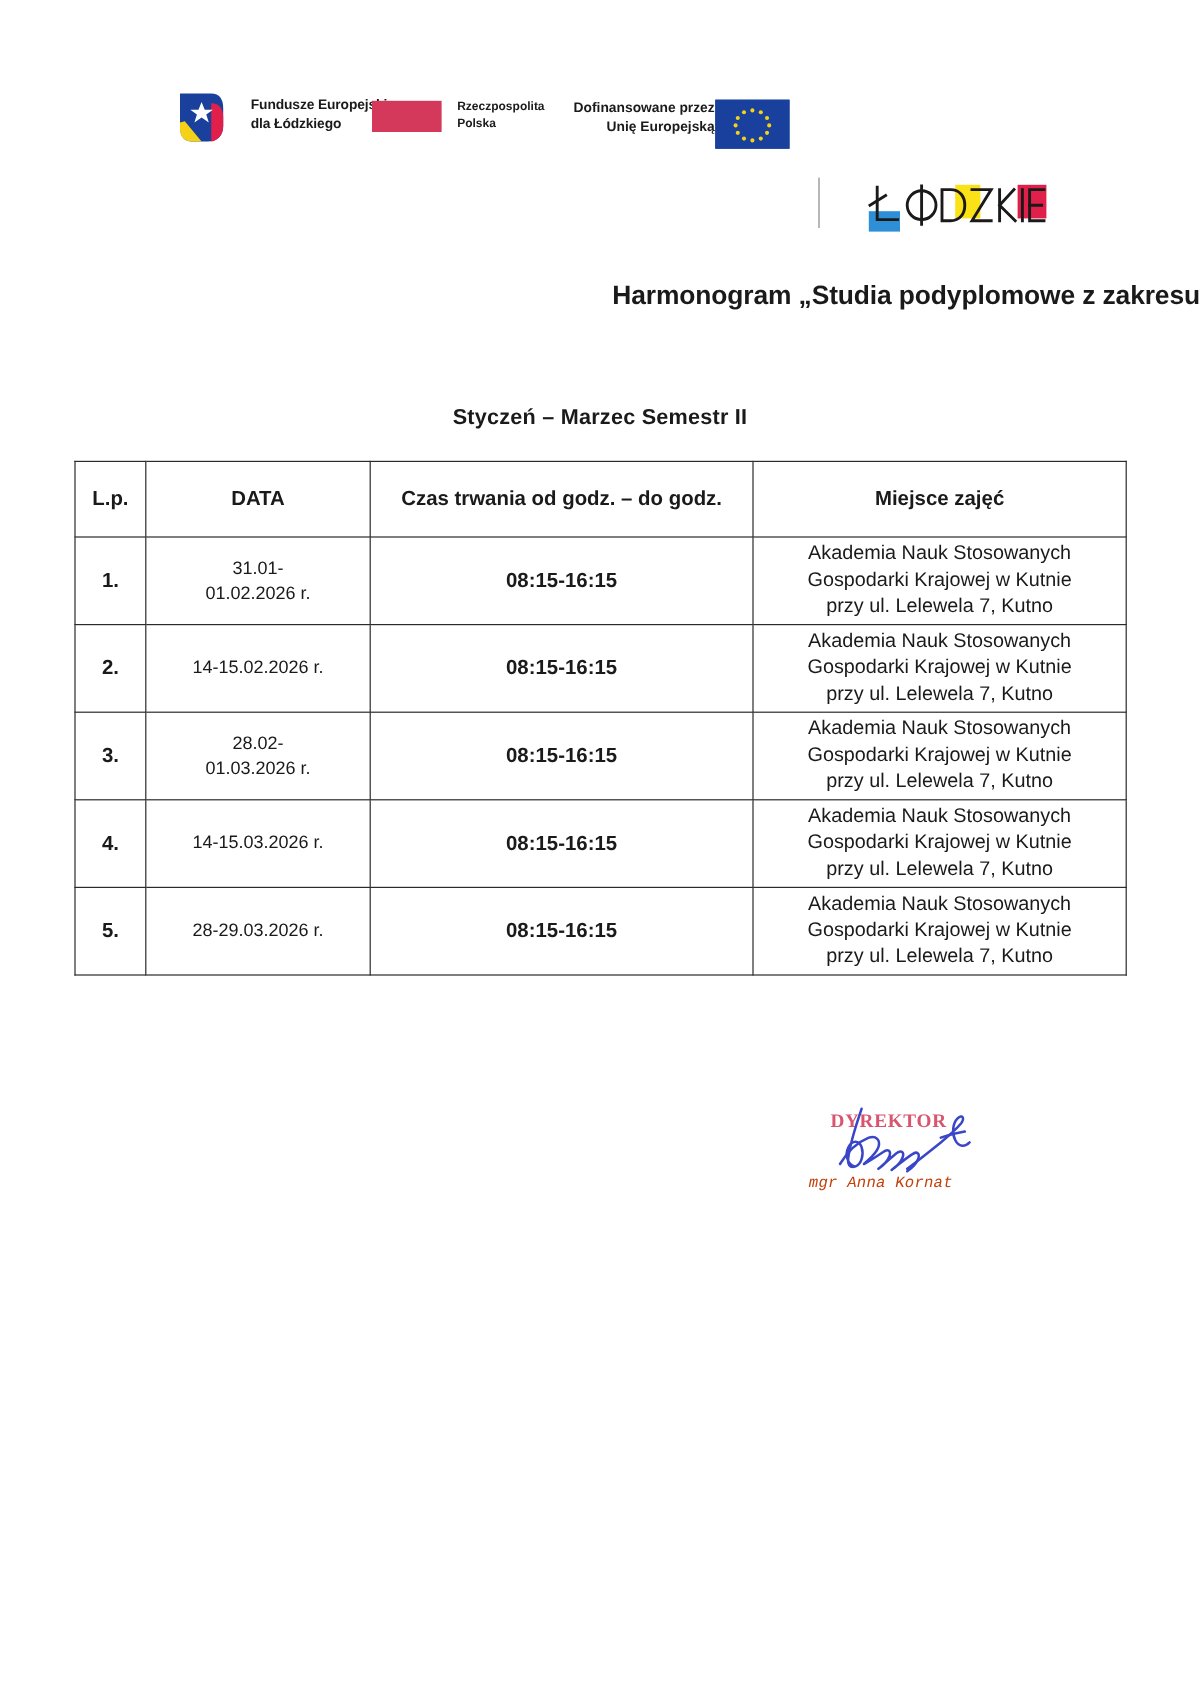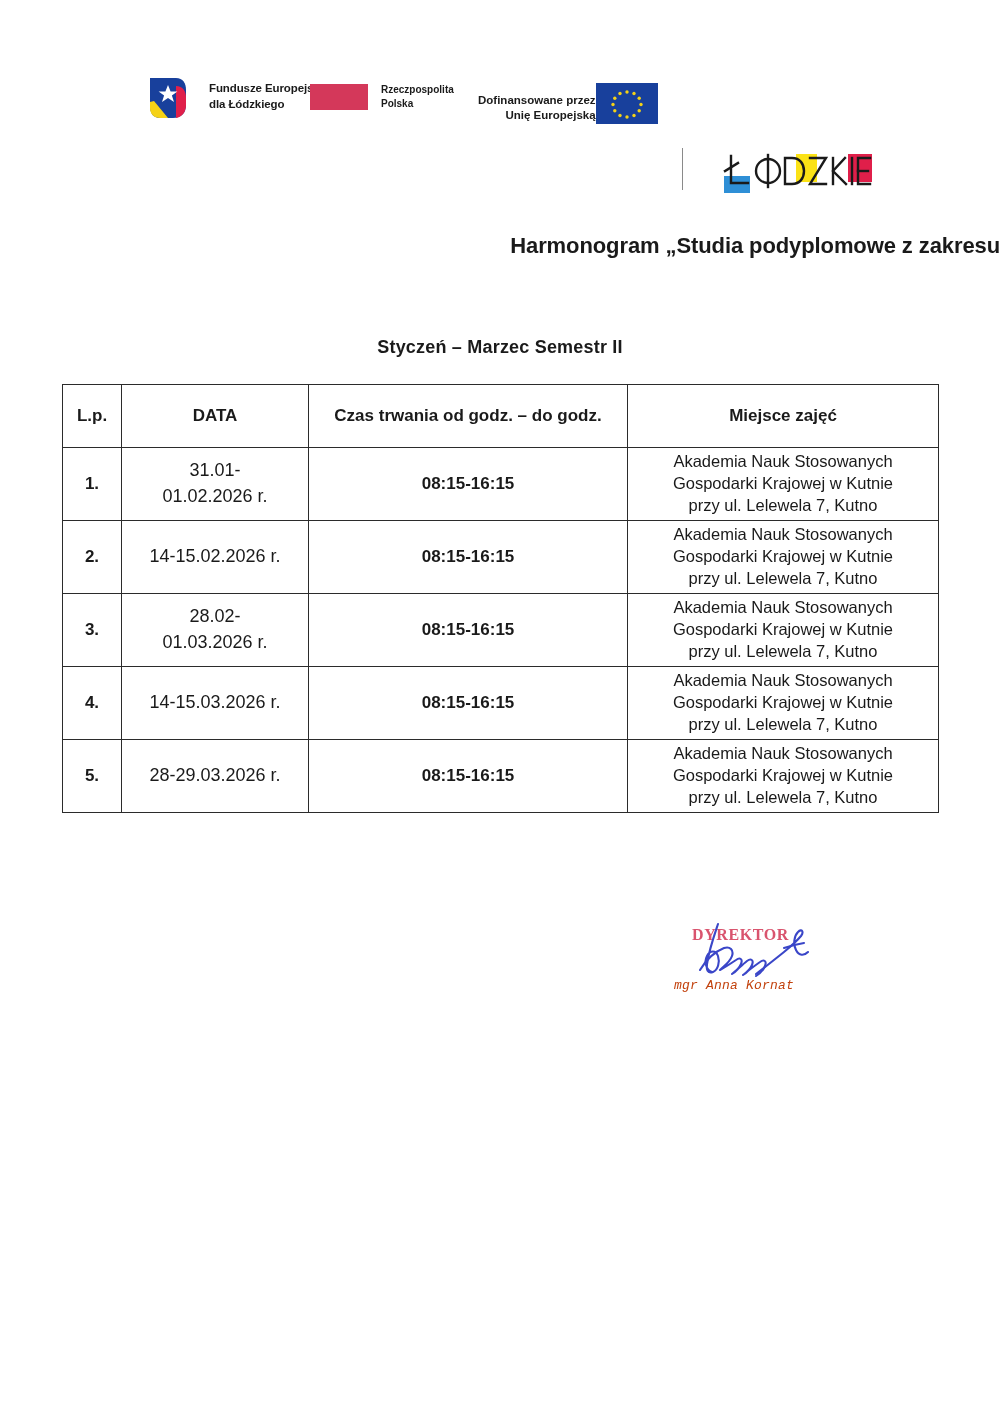--- a/index.html
+++ b/index.html
@@ -69,21 +69,21 @@
     color: #1a1a1a;
     white-space: nowrap;
   }
 
   
   .ue-block {
     position: absolute;
     left: 478px;
     top: 11px;
     display: flex;
-    align-items: flex-end;
+    align-items: flex-start;
   }
   .ue-text {
     font-size: 11.5px;
     font-weight: bold;
     line-height: 1.35;
     color: #1a1a1a;
     text-align: right;
     white-space: nowrap;
   }
   .ue-flag {
@@ -168,21 +168,21 @@
   }
   .th-time { padding-left: 14px; padding-right: 14px; }
 
   table.sched tbody td { height: 68px; }
 
   .cell-lp {
     font-size: 17px;
     font-weight: bold;
   }
   .cell-date {
-    font-size: 18px;
+    font-size: 15px;
     line-height: 1.42;
     font-weight: normal;
   }
   .cell-time {
     font-size: 17px;
     font-weight: bold;
   }
   .cell-place {
     font-size: 16.5px;
     line-height: 1.33;

